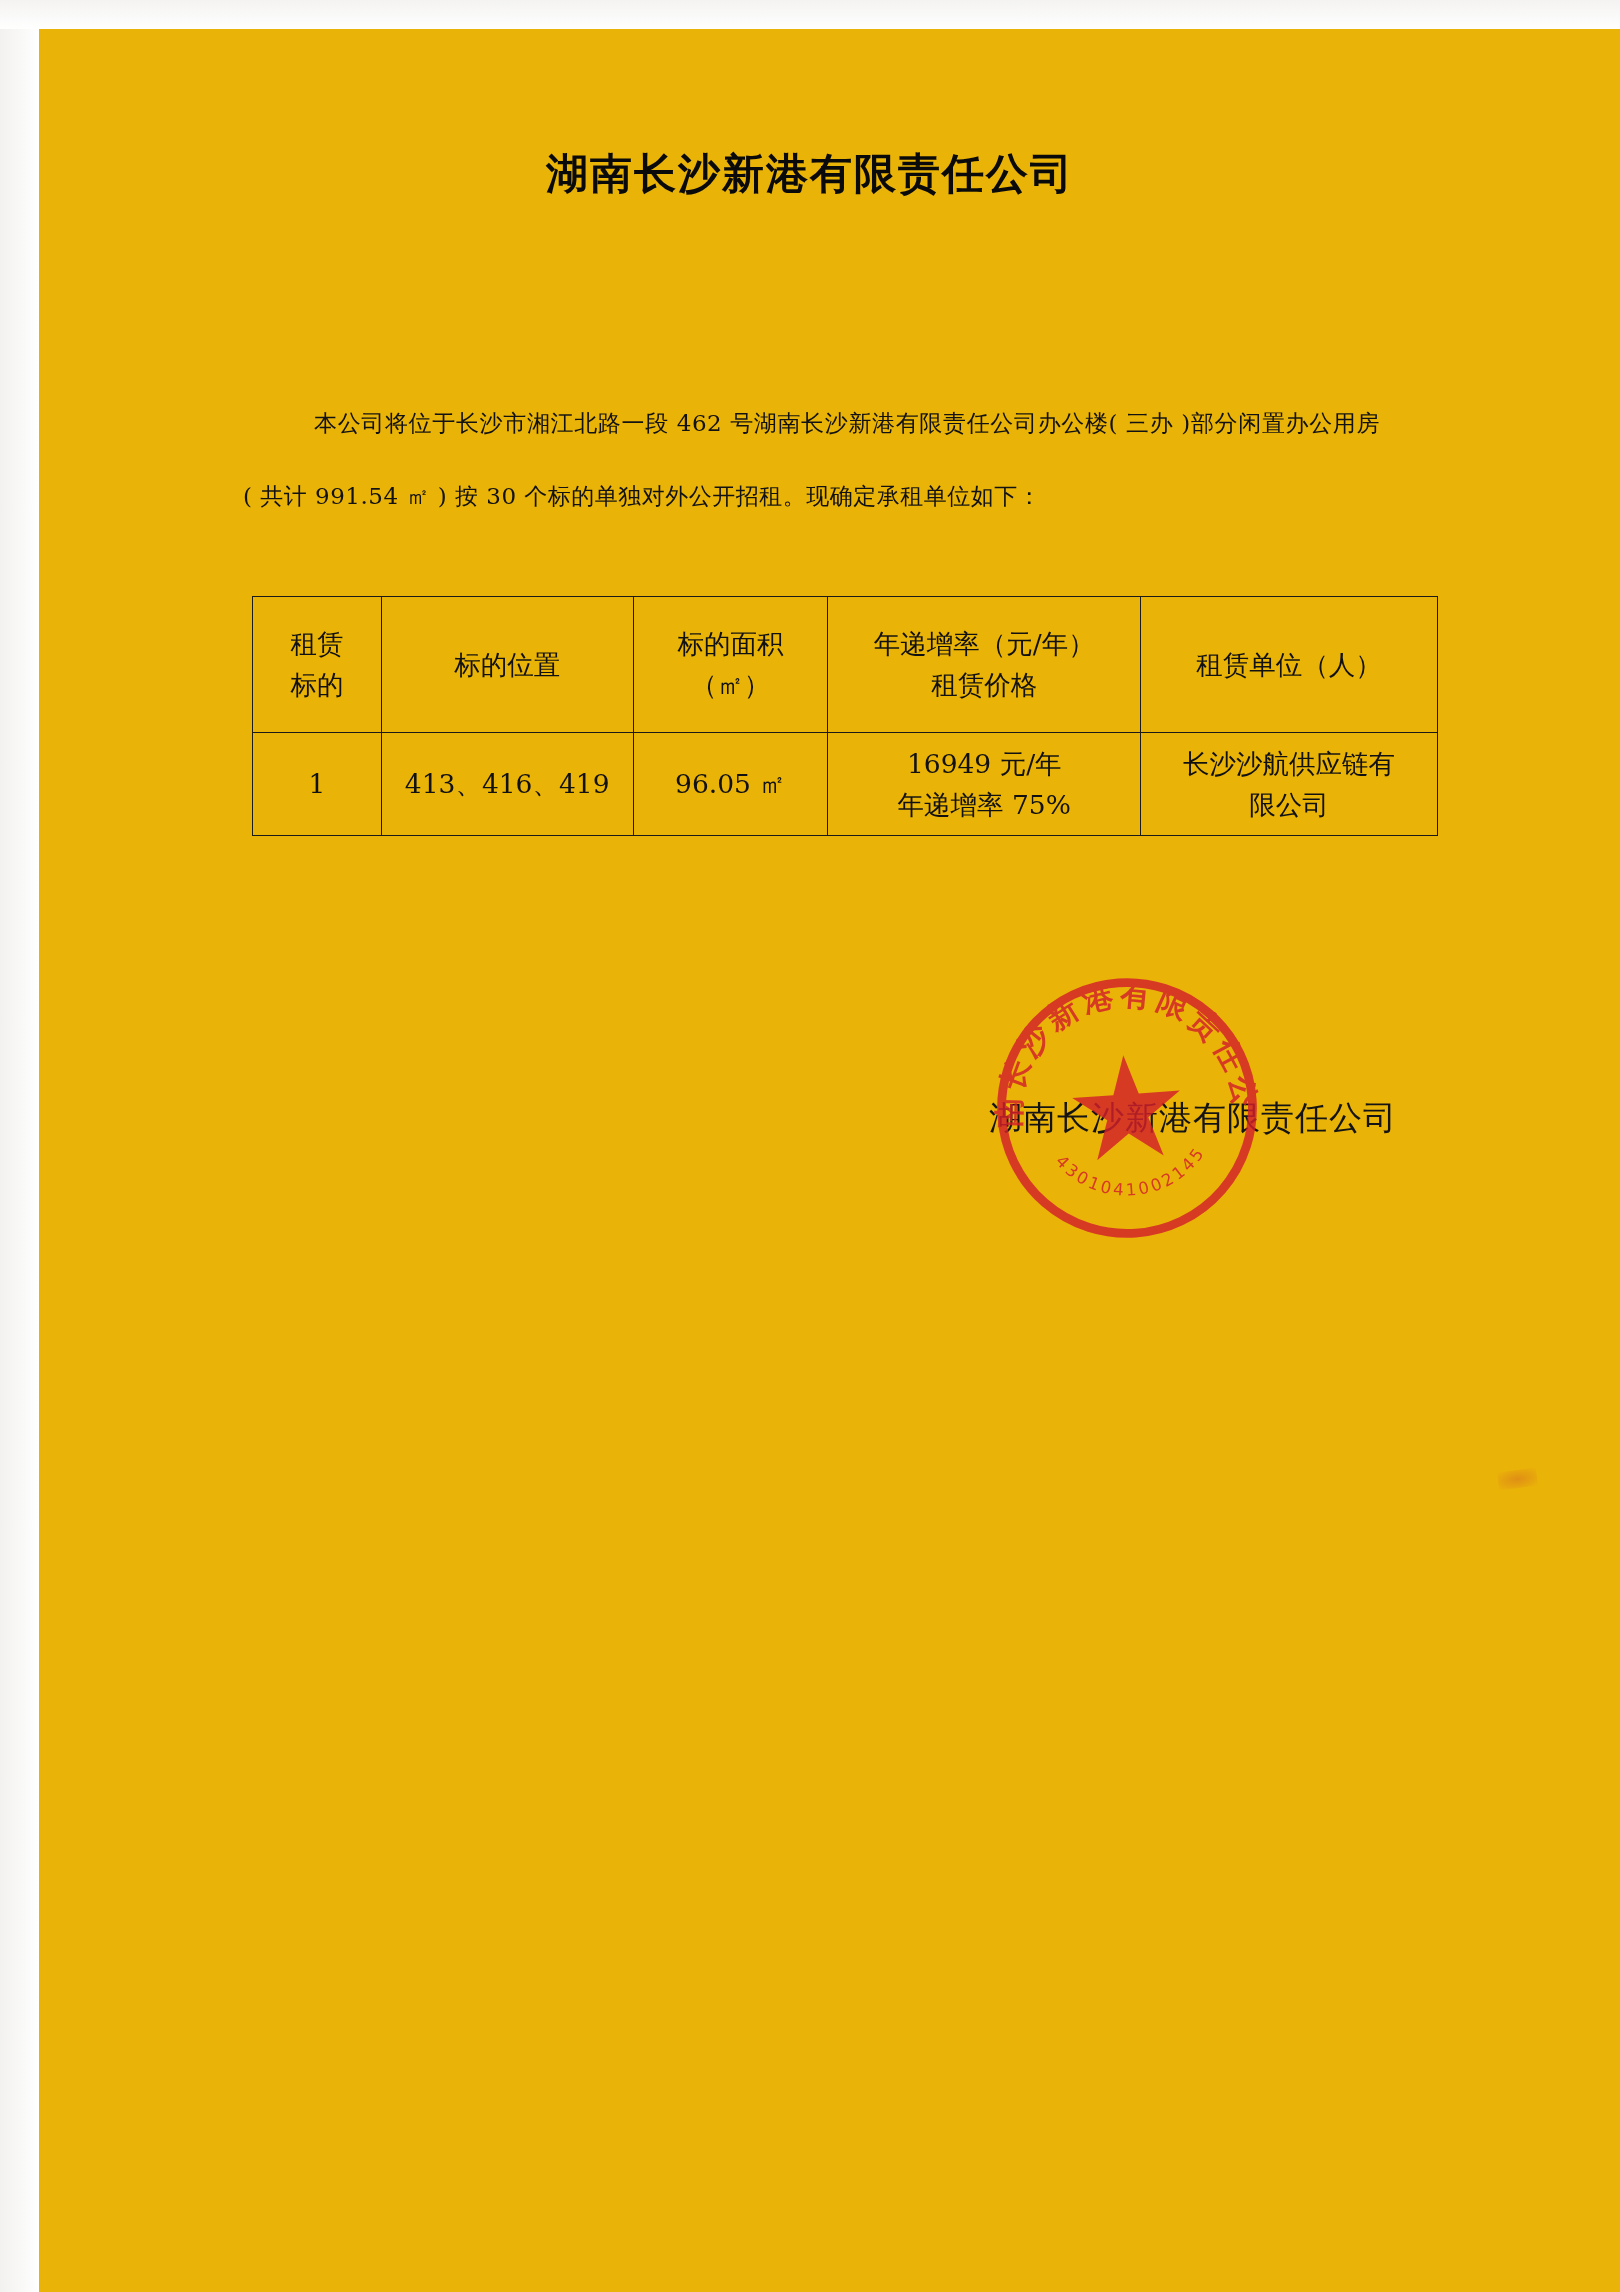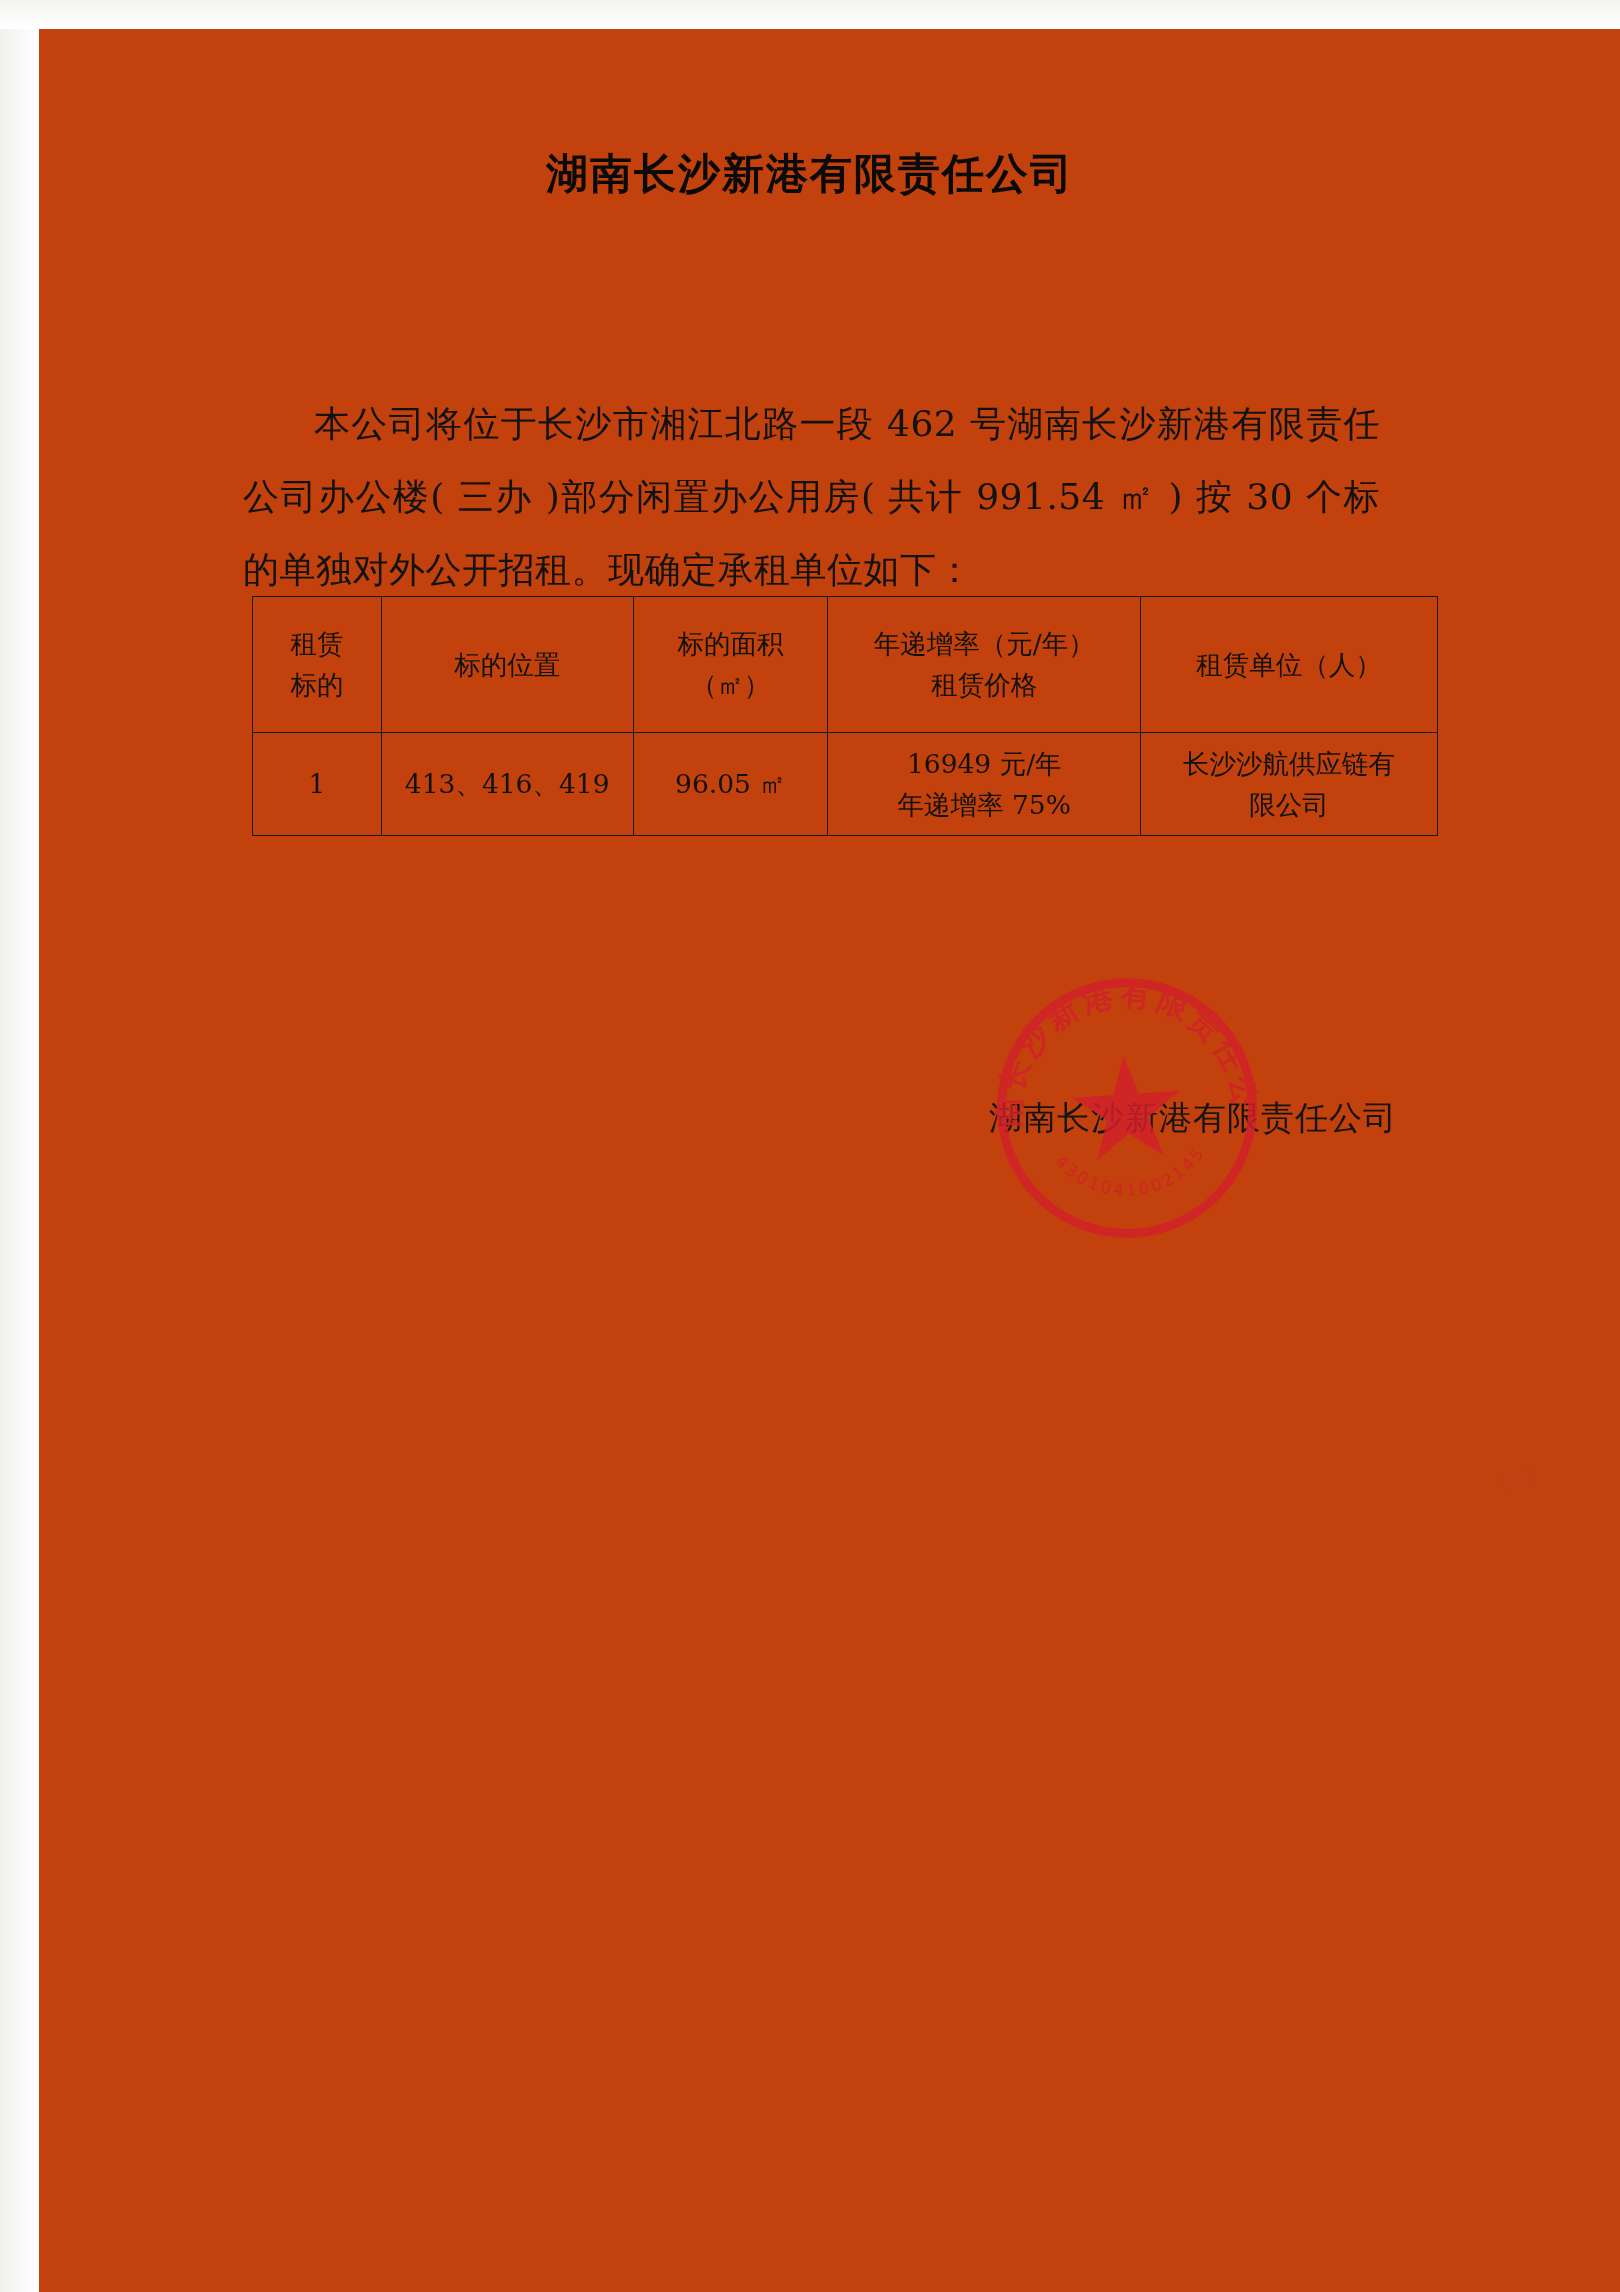--- a/index.html
+++ b/index.html
@@ -14,21 +14,21 @@
     font-family: "DejaVu Serif", "Liberation Serif", serif;
     color: #111111;
     overflow: hidden;
   }
 
   .page {
     position: absolute;
     left: 0; top: 0;
     width: 1620px;
     height: 2293px;
-    background: #c2410c;
+    background: #eab308;
   }
 
   
   .paper-edge-left {
     position: absolute;
     left: 0; top: 0; width: 39px; height: 2293px;
     background: linear-gradient(to right, #f2f1ef, #ffffff);
   }
   .paper-edge-top {
     position: absolute;
@@ -52,21 +52,21 @@
     color: #0a0a0a;
   }
 
   .body-block {
     position: absolute;
     left: 243px;
     top: 387px;
     width: 1137px;
   }
   .body-para {
-    font-size: 36px;
+    font-size: 23px;
     line-height: 73px;
     text-align: justify;
     text-indent: 71px;
     color: #121212;
     letter-spacing: 0.5px;
   }
 
   
   .tbl-wrap {
     position: absolute;

